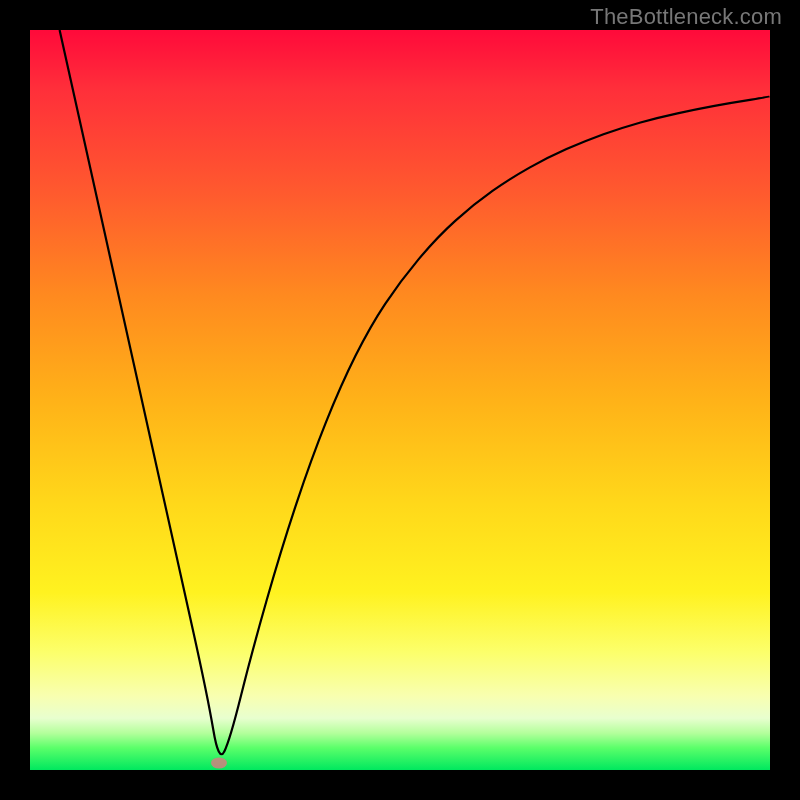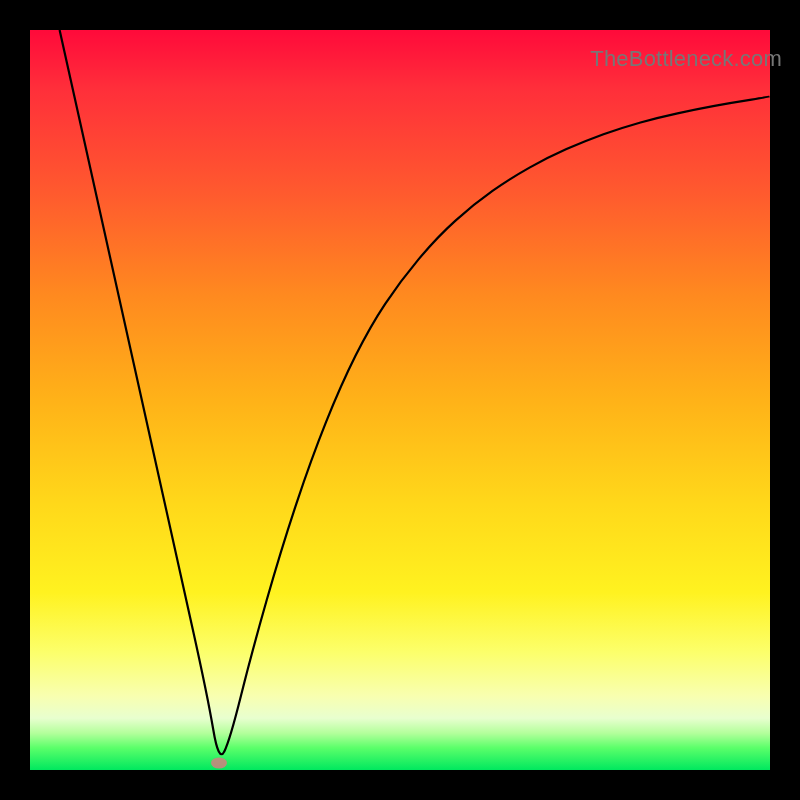--- a/index.html
+++ b/index.html
@@ -44,21 +44,20 @@
     );
   }
   .watermark {
     position: absolute;
     top: 4px;
     right: 18px;
     color: #777;
     font-size: 22px;
     letter-spacing: 0.2px;
     user-select: none;
-    margin-top: 42px;
   }
   svg.curve {
     position: absolute;
     top: 30px;
     left: 30px;
     width: 740px;
     height: 740px;
     overflow: visible;
   }
   .marker {

